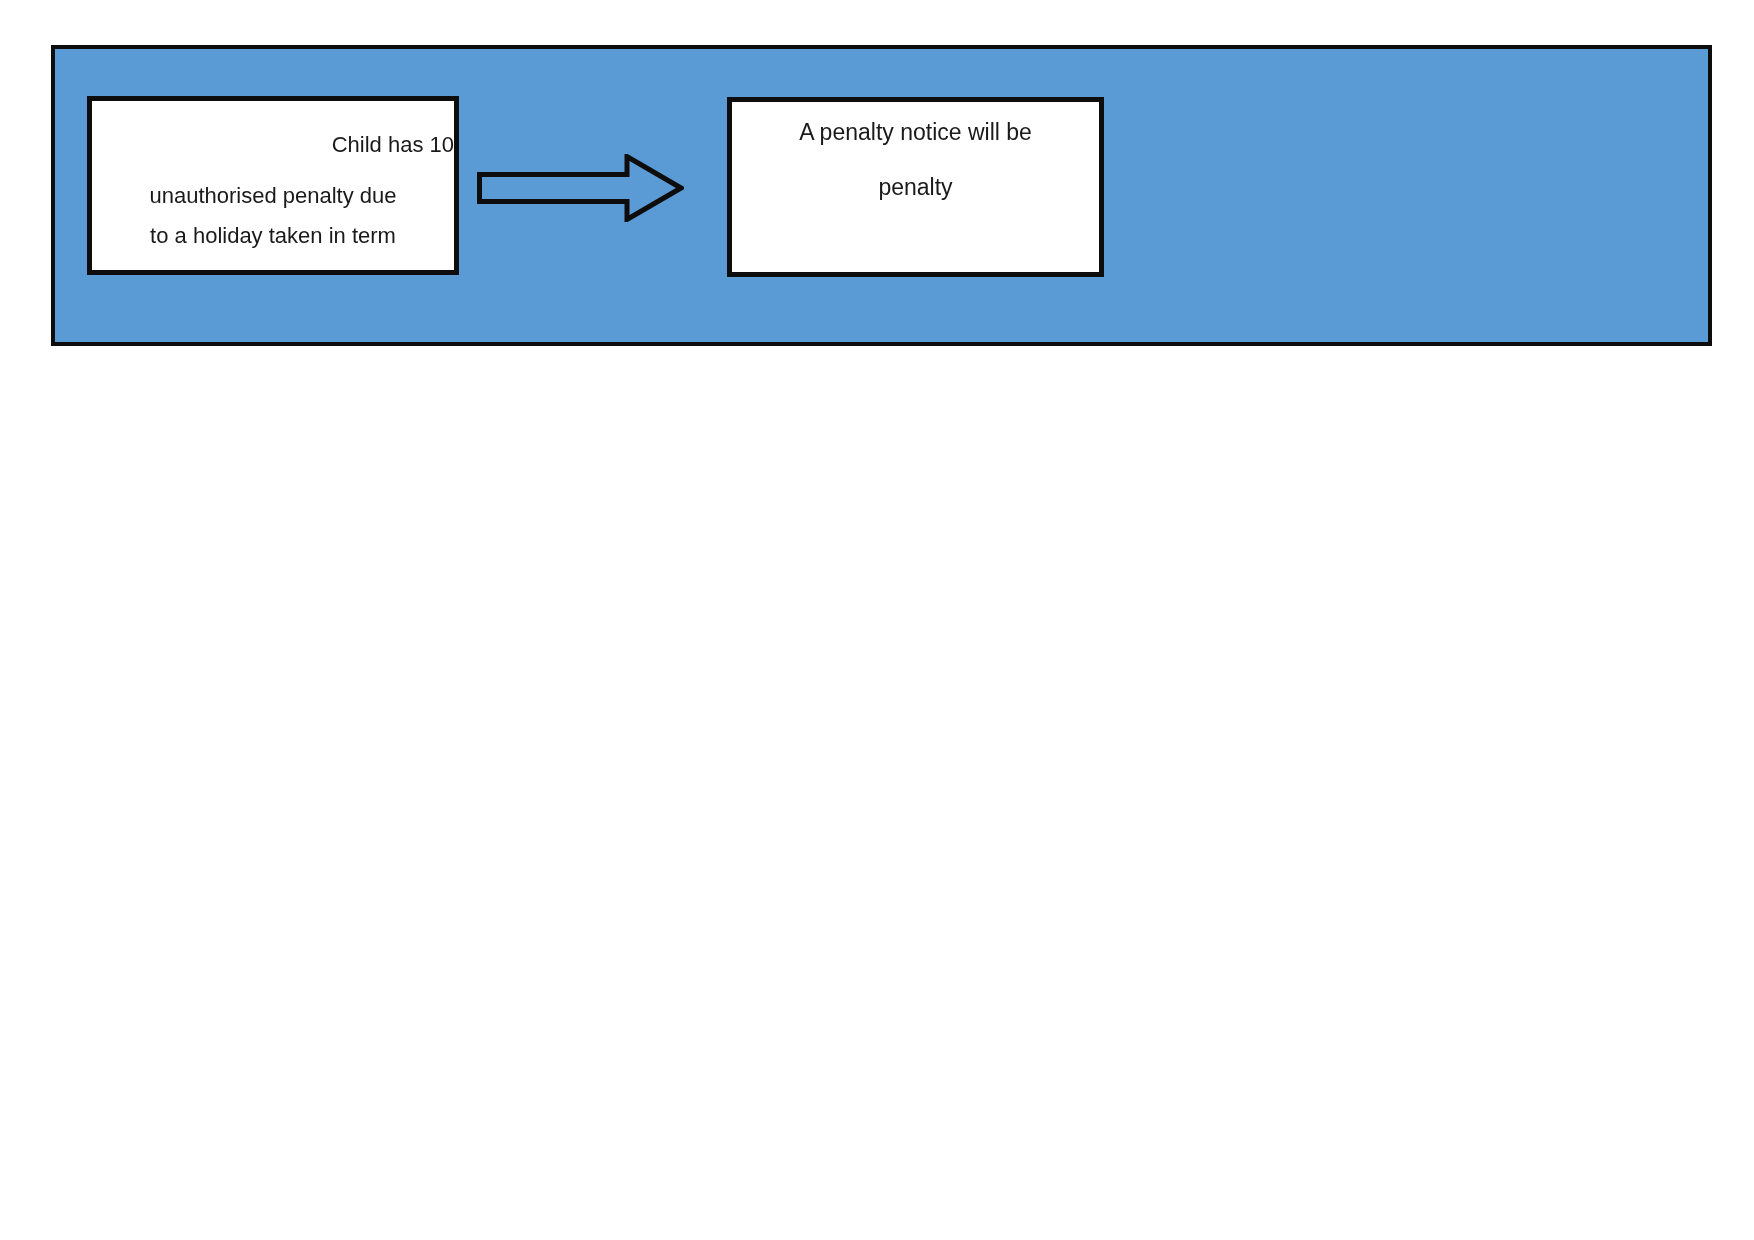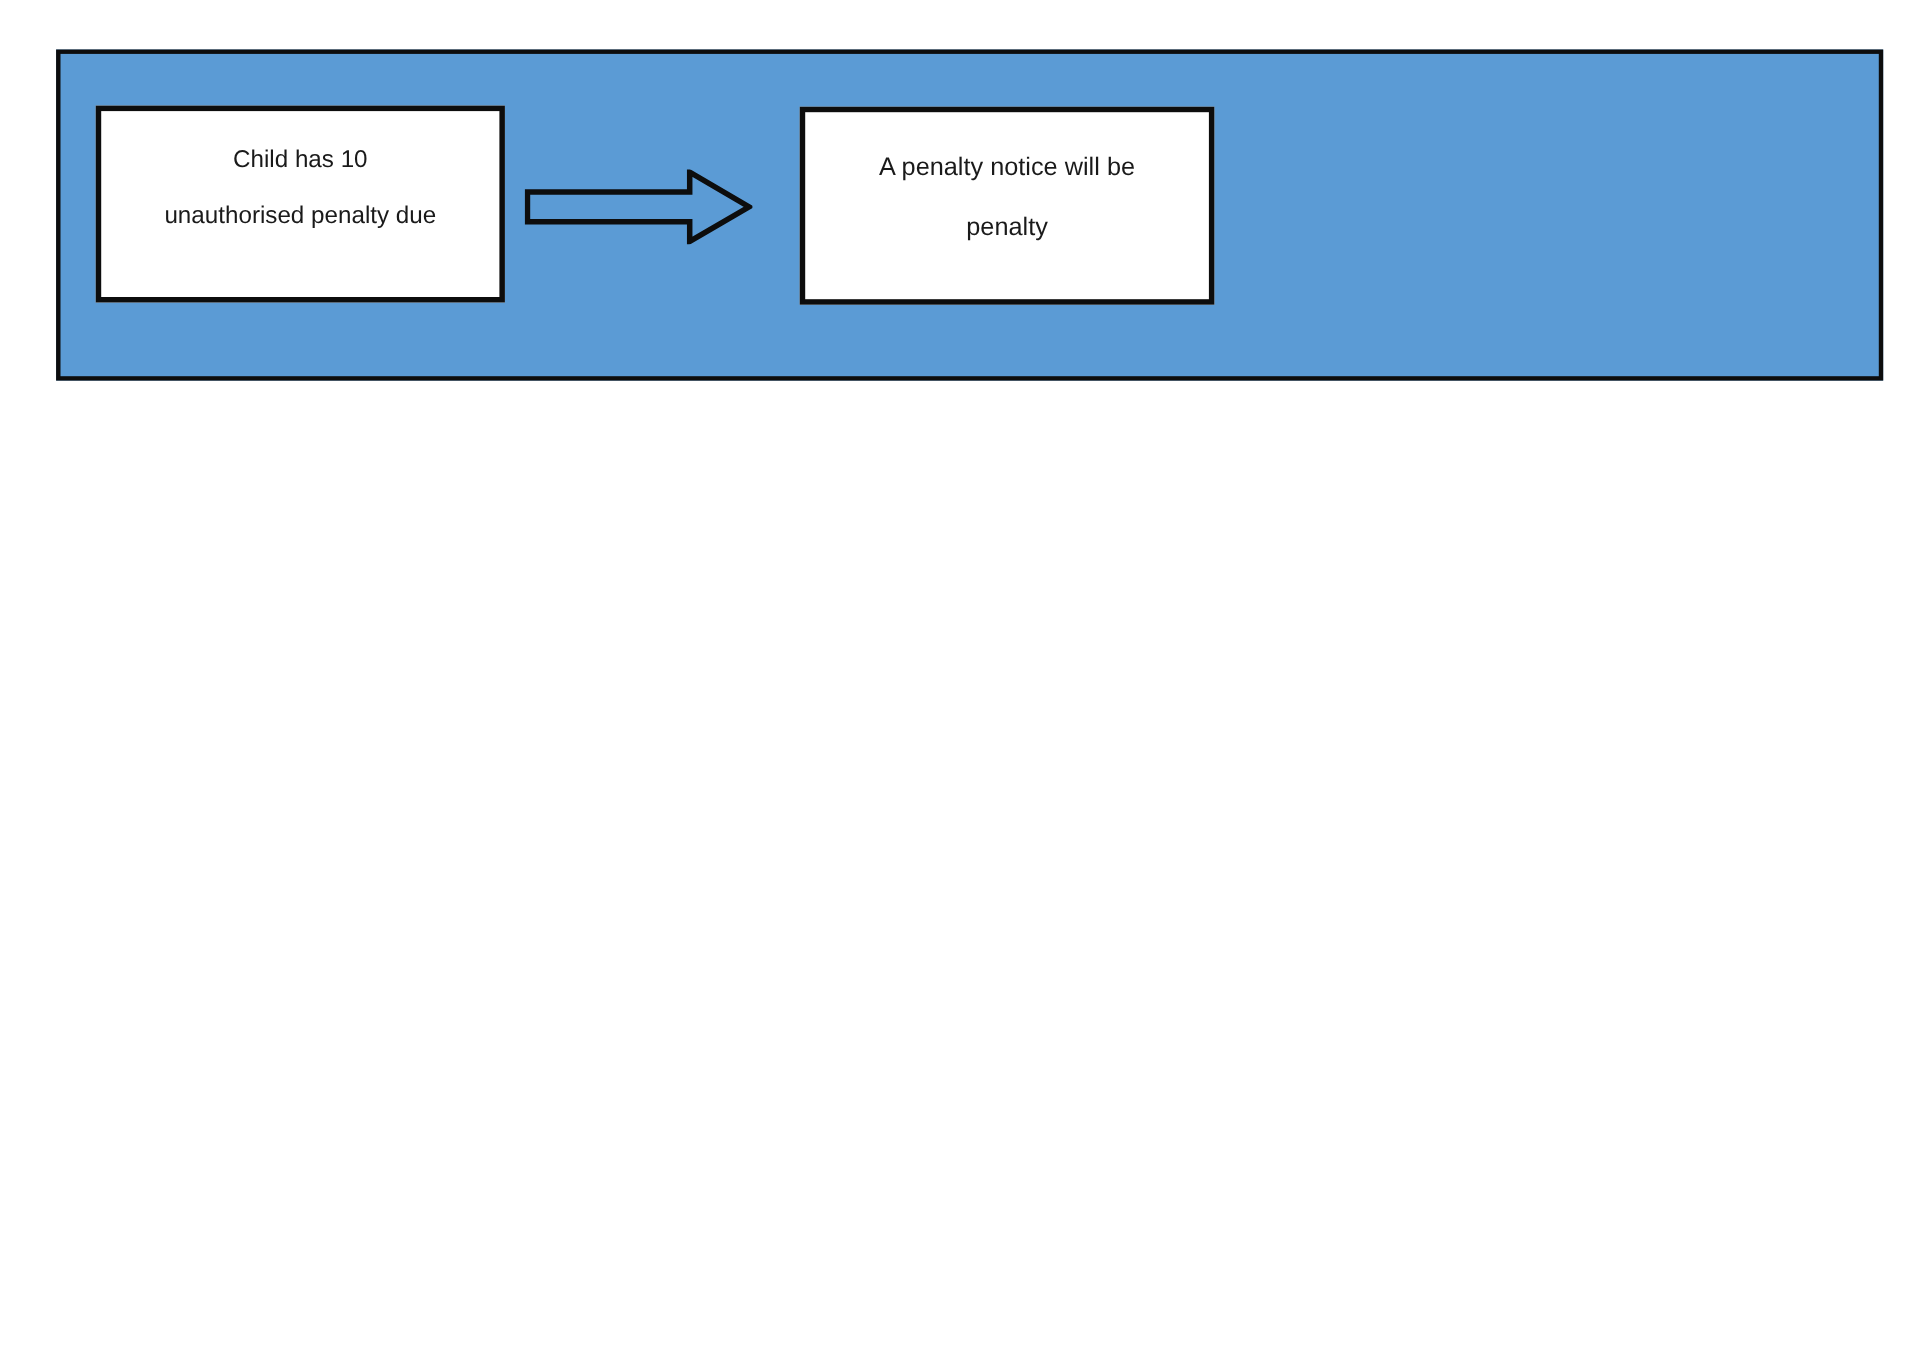--- a/index.html
+++ b/index.html
@@ -39,52 +39,54 @@
     height: 179px;
     padding-top: 24px;
   }
   .box-cause .line {
     font-size: 22px;
     line-height: 40px;
     margin: 0;
   }
   .box-cause .line-first {
     margin-bottom: 11px;
+    text-align: right;
   }
   .bold { font-weight: 400; }
   .arrow {
     position: absolute;
     left: 422px;  
     top: 105px;   
     width: 207px;
     height: 68px;
     display: block;
   }
   .box-result {
     left: 672px;  
     top: 48px;    
     width: 377px;
     height: 180px;
-    padding-top: 22px;
+    padding-top: 3px;
   }
   .box-result .line {
     font-size: 23px;
     line-height: 55px;
     margin: 0;
   }
 </style>
 </head>
 <body>
 
 <div class="page">
   <div class="banner">
 
     <div class="box box-cause">
       <div class="line line-first">Child has 10</div>
       <div class="line"><span class="bold">unauthorised</span><span> penalty due</span></div>
+      <div class="line"><span>to a </span><span class="bold">holiday</span><span> taken in term</span></div>
     </div>
 
     <svg class="arrow" viewBox="0 0 207 68" xmlns="http://www.w3.org/2000/svg" aria-hidden="true">
       <polygon points="2.5,20.5 150,20.5 150,2.5 204,34 150,65.5 150,47.5 2.5,47.5" fill="none" stroke="#0d0d0d" stroke-width="5" stroke-linejoin="miter"></polygon>
     </svg>
 
     <div class="box box-result">
       <div class="line">A penalty notice will be</div>
       <div class="line">penalty</div>
     </div>

